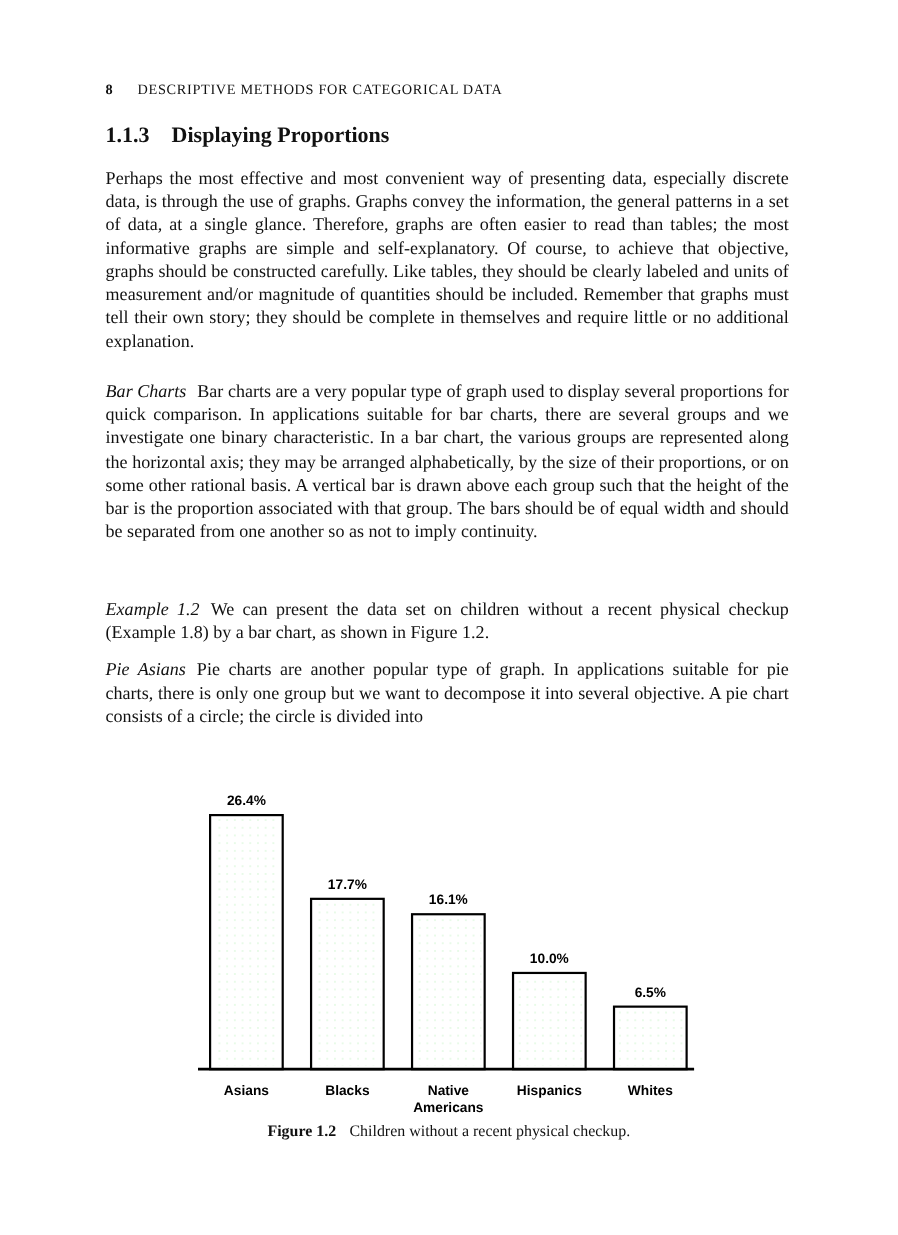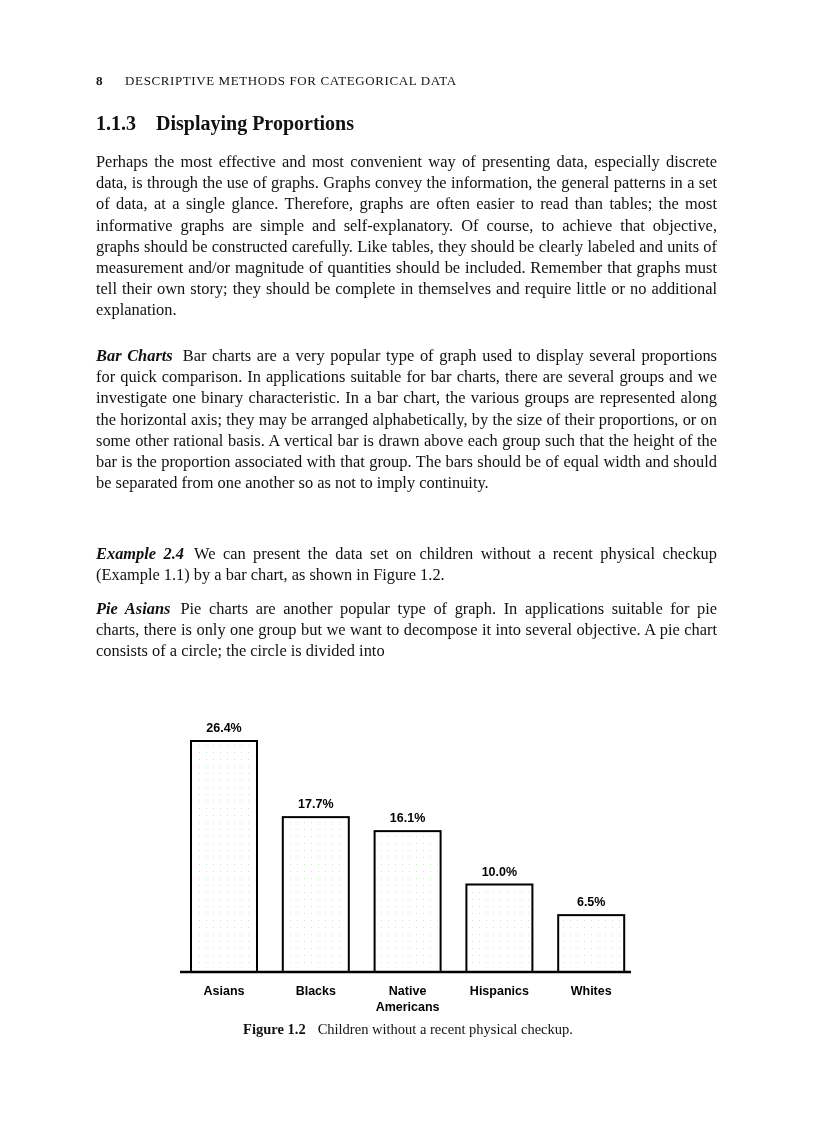--- a/index.html
+++ b/index.html
@@ -3,21 +3,21 @@
   <meta charset="utf-8">
   <style>
     html, body { margin: 0; padding: 0; background: #ffffff; }
     body { width: 816px; height: 1123px; position: relative; overflow: hidden; color: #111; }
     .serif { font-family: "Liberation Serif", "DejaVu Serif", serif; }
     .running-head { position: absolute; left: 96px; top: 73px; font-size: 13px; letter-spacing: 0.6px; }
     .running-head .pg { font-weight: bold; margin-right: 22px; }
     .section-title { position: absolute; left: 96px; top: 112px; font-size: 20px; font-weight: bold; }
     .section-title .num { margin-right: 20px; }
     .para { position: absolute; left: 96px; width: 621px; font-size: 16.4px; line-height: 21.2px; text-align: justify; margin: 0; hyphens: manual; }
-    .para .lead { font-weight: bold; font-style: italic; margin-right: 10px; }
+    .para .lead { font-weight: normal; font-style: italic; margin-right: 10px; }
     #p1 { top: 151px; }
     #p2 { top: 345px; }
     #p3 { top: 543px; }
     #p4 { top: 598px; }
     .chart { position: absolute; left: 0; top: 0; width: 816px; height: 1123px; pointer-events: none; }
     .caption { position: absolute; left: 0; width: 816px; top: 1021px; text-align: center; font-size: 14.5px; }
     .caption .fig { font-weight: bold; margin-right: 12px; }
   </style>
 </head>
 <body>
@@ -27,21 +27,21 @@
 </div>
 
 <div class="section-title serif">
   <span class="num">1.1.3</span><span>Displaying Proportions</span>
 </div>
 
 <p id="p1" class="para serif">Perhaps the most effective and most convenient way of presenting data, especially discrete data, is through the use of graphs. Graphs convey the information, the general patterns in a set of data, at a single glance. Therefore, graphs are often easier to read than tables; the most informative graphs are simple and self-explanatory. Of course, to achieve that objective, graphs should be constructed carefully. Like tables, they should be clearly labeled and units of measurement and/or magnitude of quantities should be included. Remember that graphs must tell their own story; they should be complete in themselves and require little or no additional explanation.</p>
 
 <p id="p2" class="para serif"><span class="lead">Bar Charts</span><span>Bar charts are a very popular type of graph used to display several proportions for quick comparison. In applications suitable for bar charts, there are several groups and we investigate one binary characteristic. In a bar chart, the various groups are represented along the horizontal axis; they may be arranged alphabetically, by the size of their proportions, or on some other rational basis. A vertical bar is drawn above each group such that the height of the bar is the proportion associated with that group. The bars should be of equal width and should be separated from one another so as not to imply continuity.</span></p>
 
-<p id="p3" class="para serif"><span class="lead">Example 2.4</span><span>We can present the data set on children without a recent physical checkup (Example 1.1) by a bar chart, as shown in Figure 1.2.</span></p>
+<p id="p3" class="para serif"><span class="lead">Example 1.2</span><span>We can present the data set on children without a recent physical checkup (Example 1.8) by a bar chart, as shown in Figure 1.2.</span></p>
 
 <p id="p4" class="para serif"><span class="lead">Pie Asians</span><span>Pie charts are another popular type of graph. In applications suitable for pie charts, there is only one group but we want to decompose it into several objective. A pie chart consists of a circle; the circle is divided into</span></p>
 
 <svg class="chart" id="bar-chart" width="816" height="1123" viewBox="0 0 816 1123" xmlns="http://www.w3.org/2000/svg">
   <defs>
     <pattern id="stipple" width="7" height="7" patternUnits="userSpaceOnUse">
       <rect x="3" y="3" width="1" height="1" fill="#b8f0b8"></rect>
     </pattern>
   </defs>
   <g id="bars">

